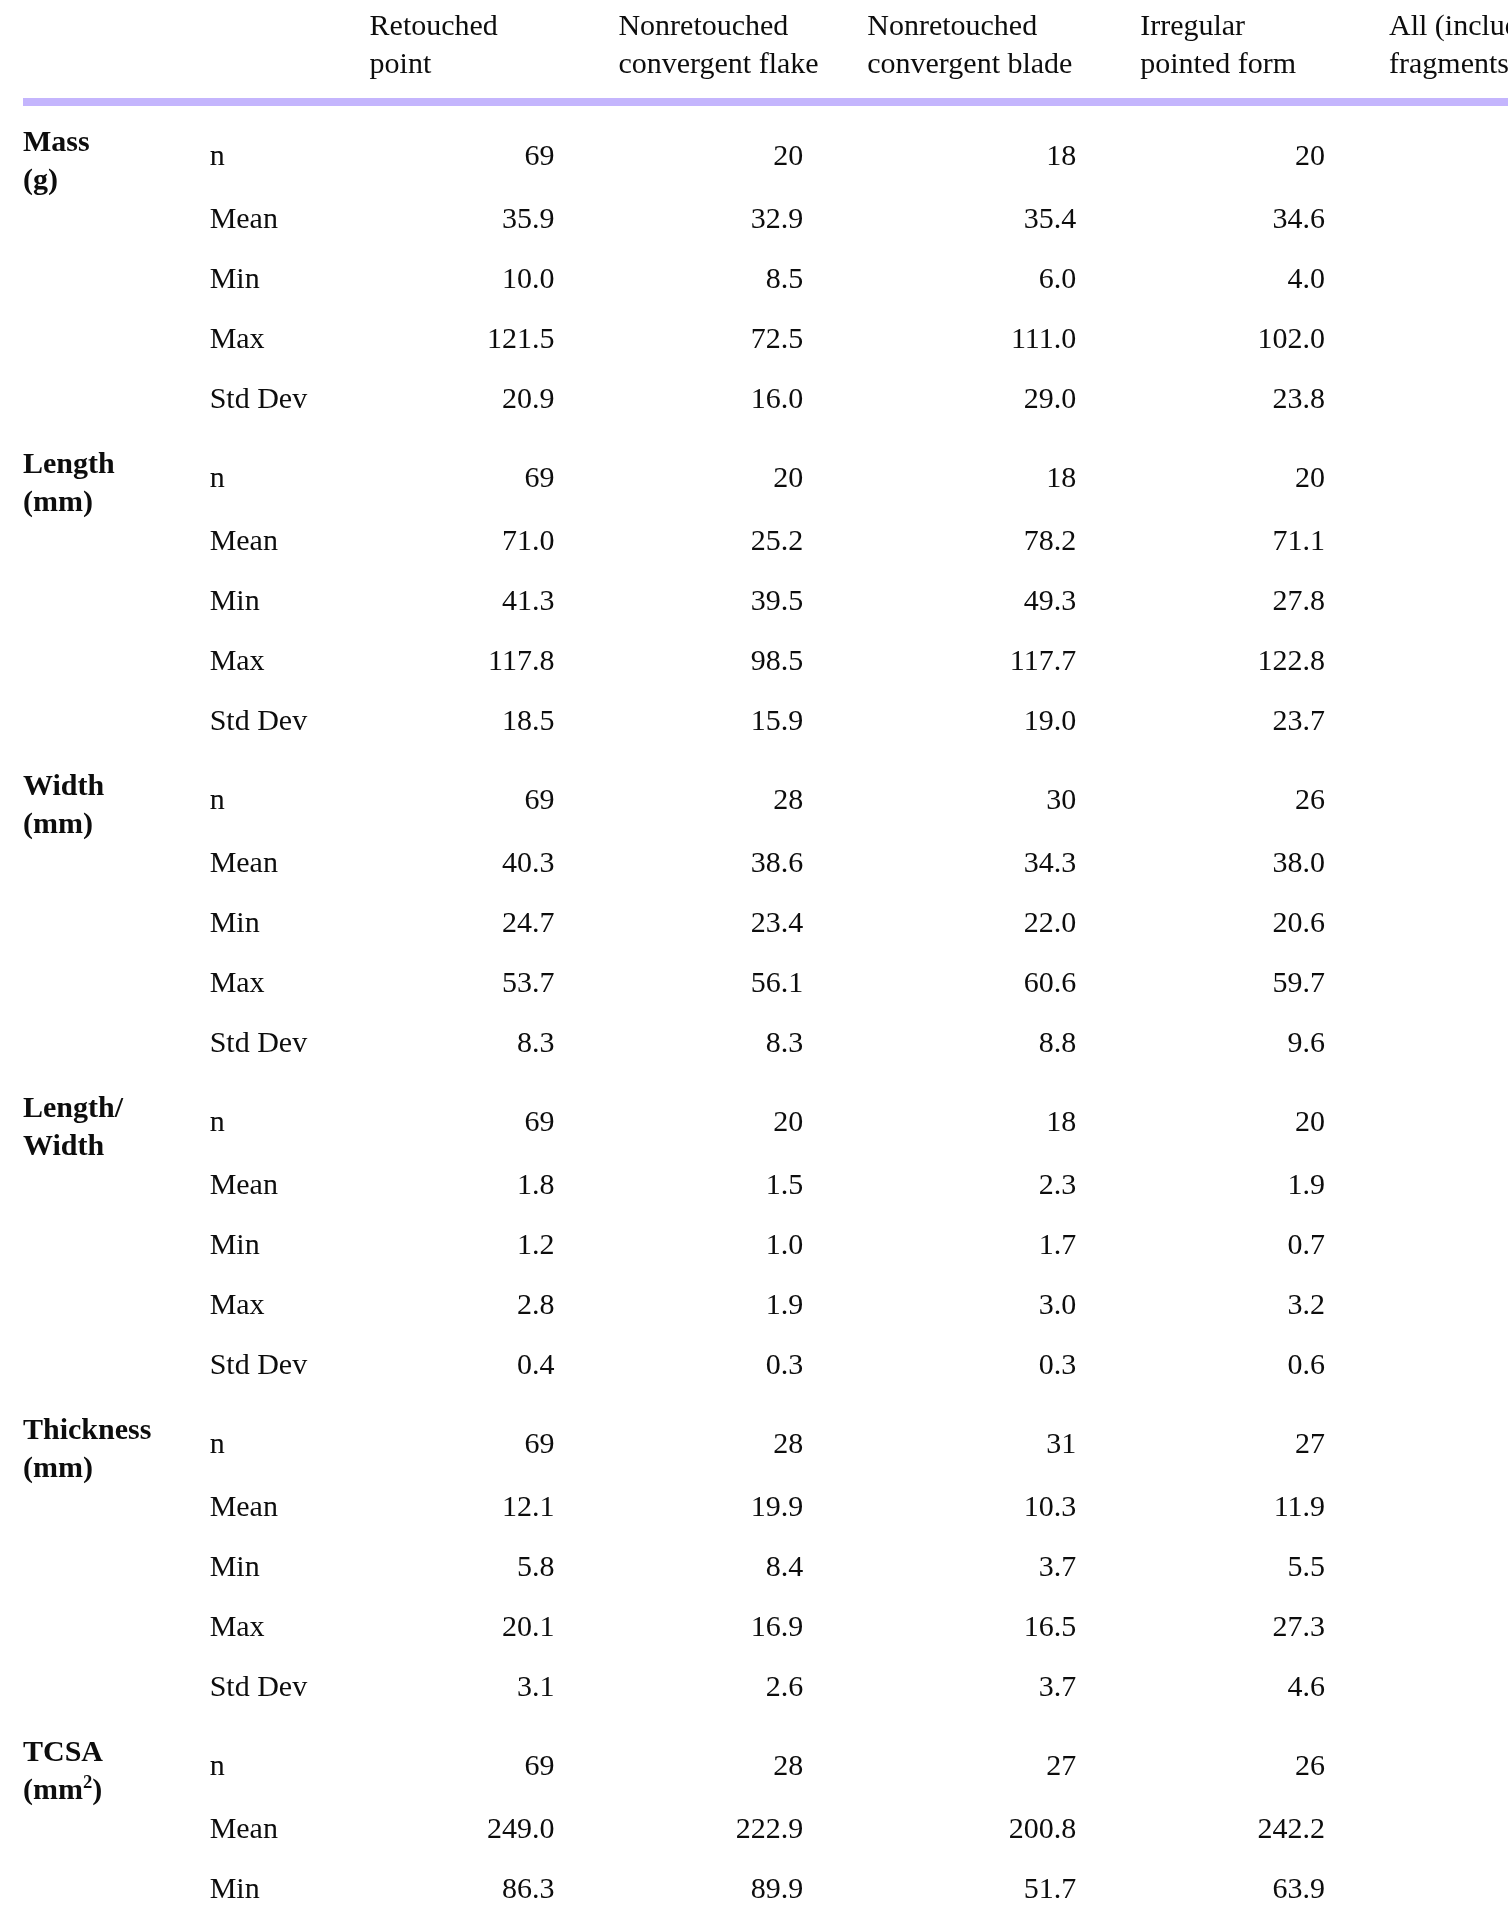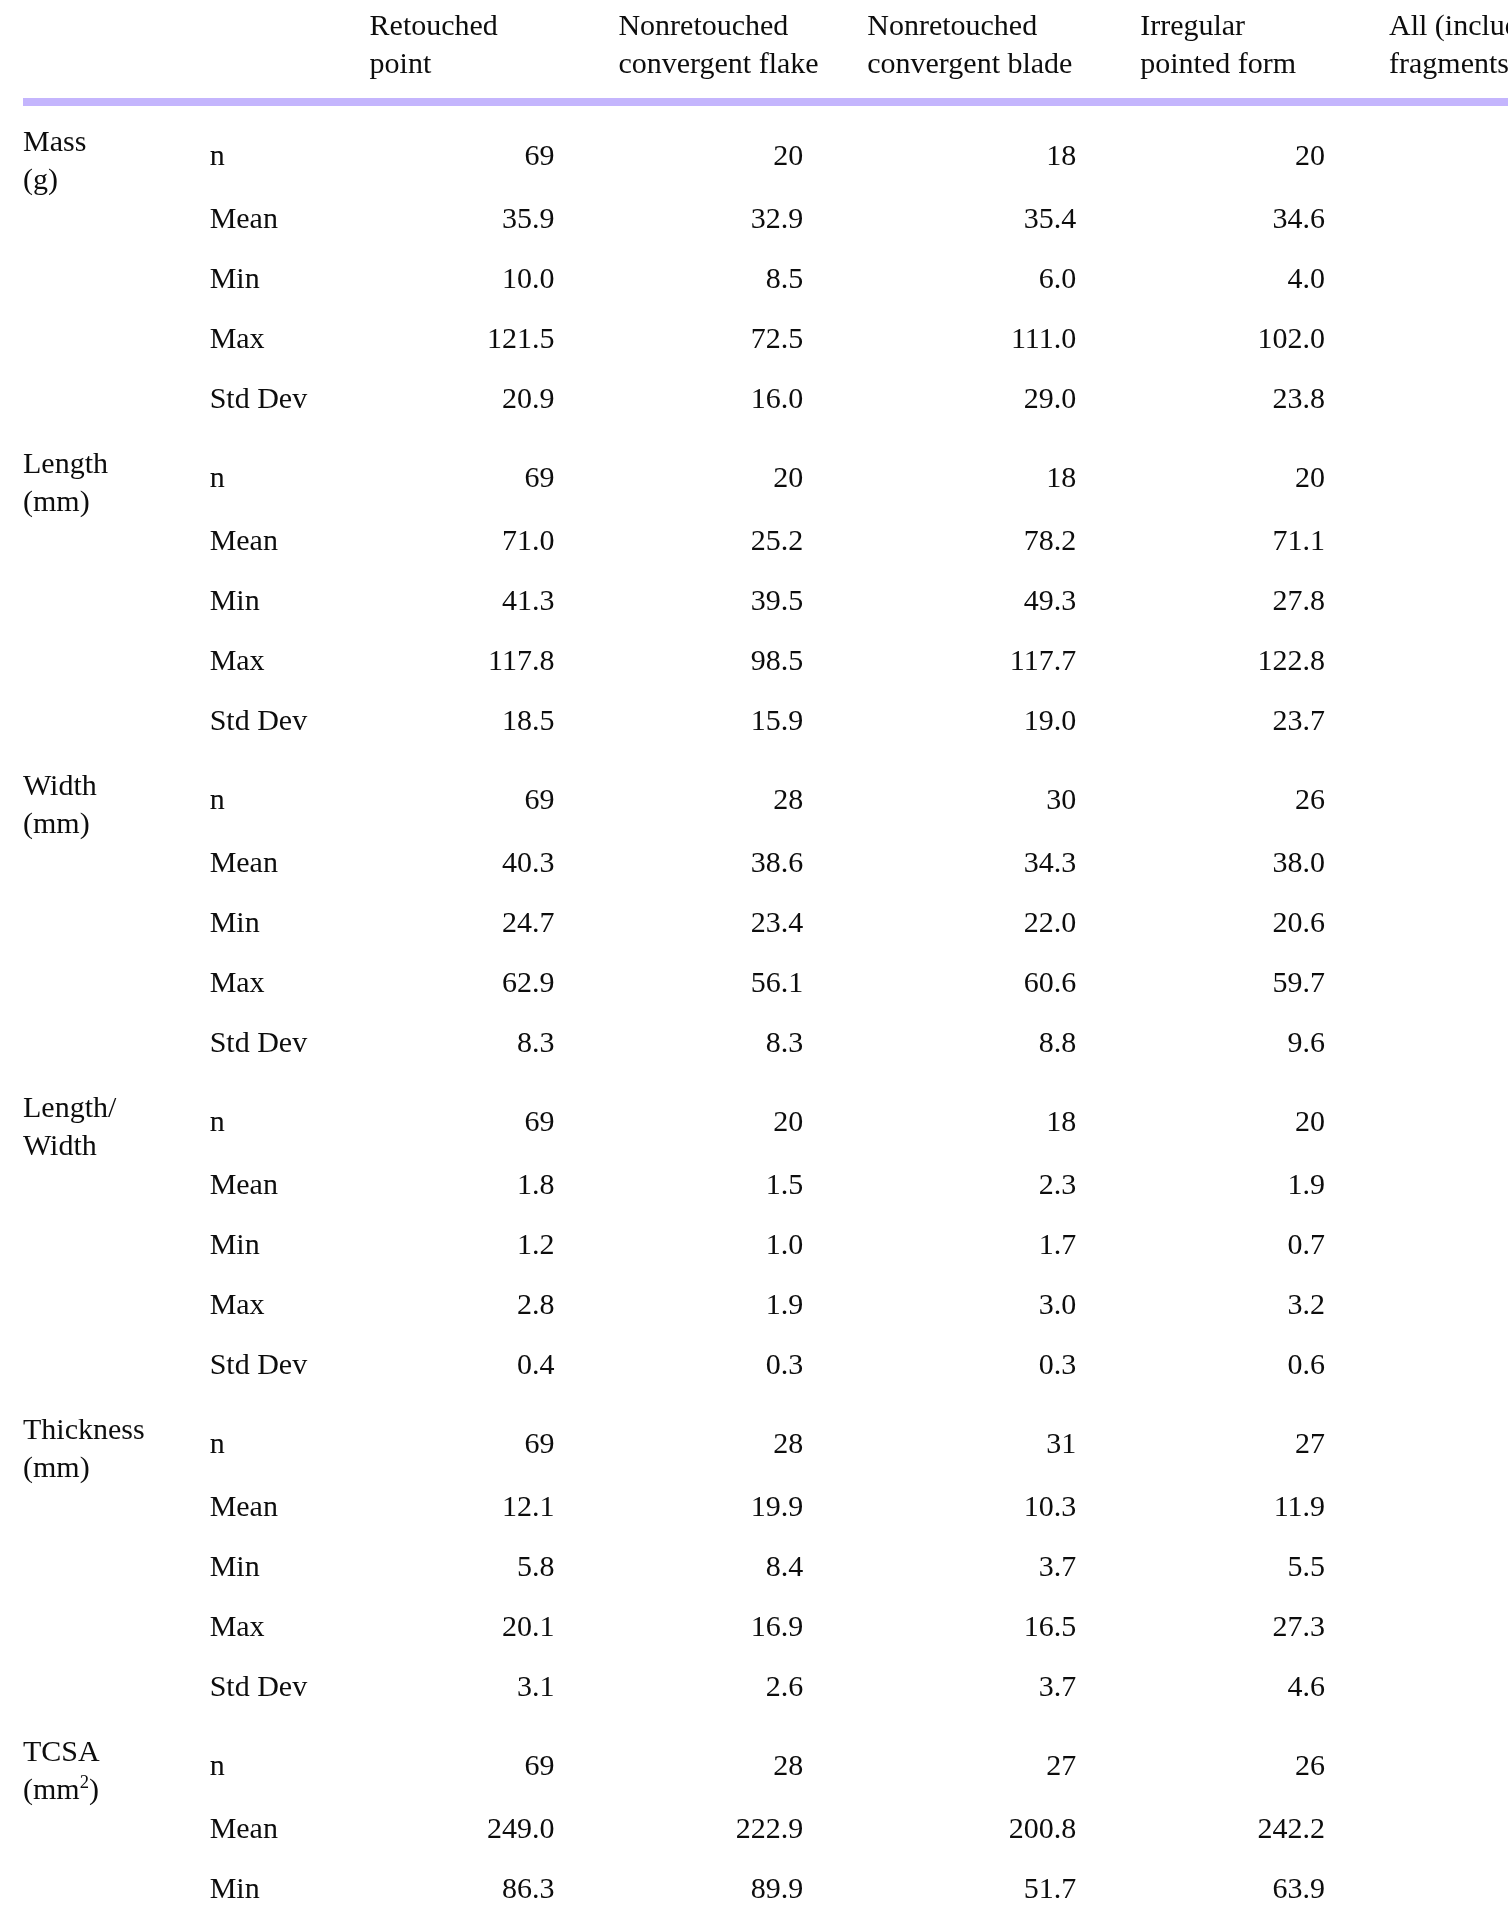--- a/index.html
+++ b/index.html
@@ -63,20 +63,21 @@
     padding: 0;
     height: 60px;
     vertical-align: middle;
     white-space: nowrap;
   }
 
   td.group-cell {
     vertical-align: top;
     padding-top: 6px;
     line-height: 38px;
+    font-weight: bold;
   }
   td.group-cell .g-l1,
   td.group-cell .g-l2 { display: block; }
 
   td.stat-cell { text-align: left; }
   td.val-cell  { text-align: right; padding-right: 64px; }
   td.val-cell.last { padding-right: 66px; }
 
   
   tr.block-start td { padding-top: 16px; height: 66px; }
@@ -235,21 +236,21 @@
         <tr>
           <td class="stat-cell">Min</td>
           <td class="val-cell">24.7</td>
           <td class="val-cell">23.4</td>
           <td class="val-cell">22.0</td>
           <td class="val-cell">20.6</td>
           <td class="val-cell last">19.6</td>
         </tr>
         <tr>
           <td class="stat-cell">Max</td>
-          <td class="val-cell">62.9</td>
+          <td class="val-cell">53.7</td>
           <td class="val-cell">56.1</td>
           <td class="val-cell">60.6</td>
           <td class="val-cell">59.7</td>
           <td class="val-cell last">62.9</td>
         </tr>
         <tr>
           <td class="stat-cell">Std Dev</td>
           <td class="val-cell">8.3</td>
           <td class="val-cell">8.3</td>
           <td class="val-cell">8.8</td>

